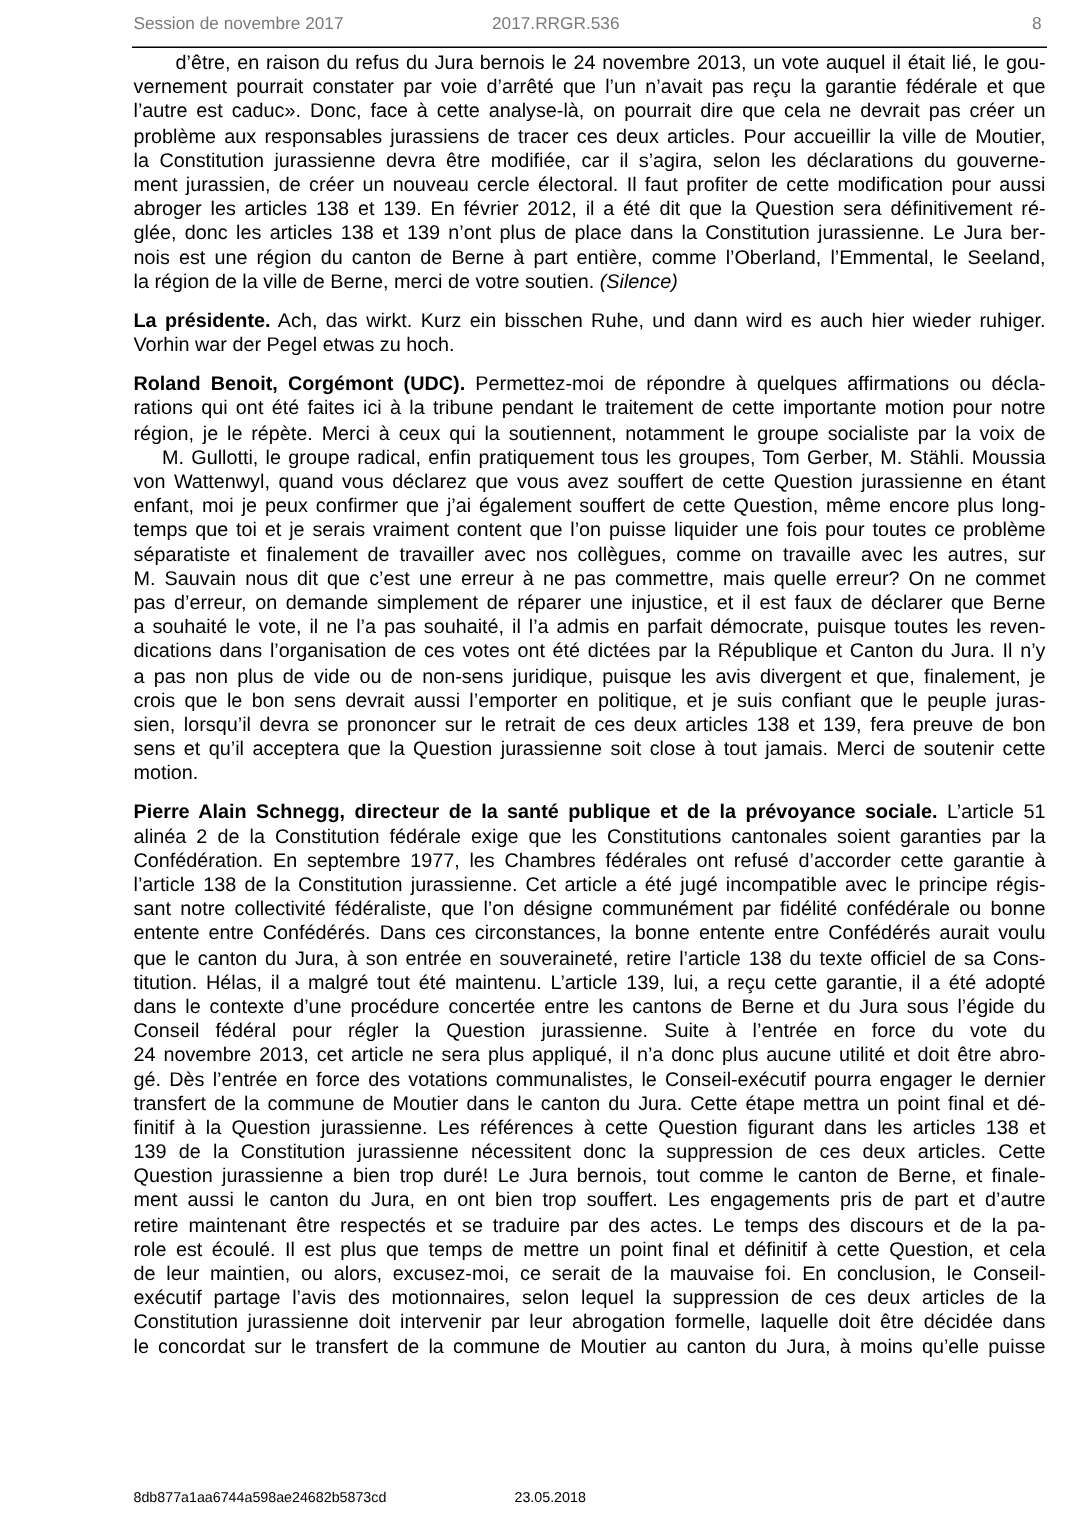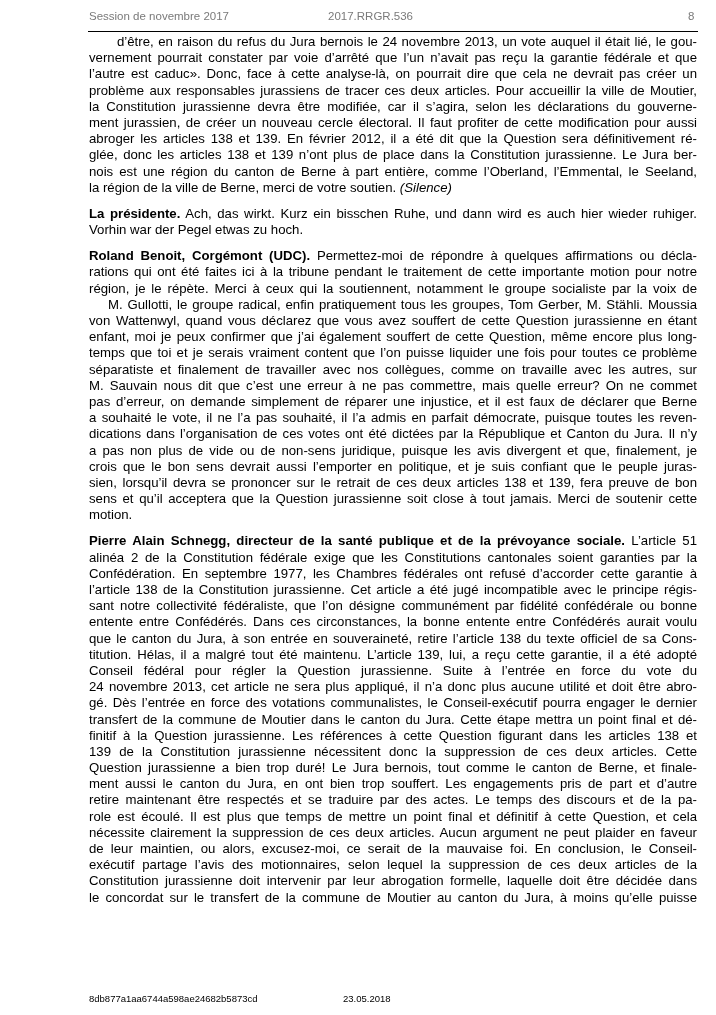--- a/index.html
+++ b/index.html
@@ -65,31 +65,31 @@
 
   <div class="para">
     <span class="line" style="white-space: normal;"><span class="b">Pierre Alain Schnegg, directeur de la santé publique et de la prévoyance sociale.</span><span> L’article 51</span></span>
     <span class="line" style="white-space: normal;">alinéa 2 de la Constitution fédérale exige que les Constitutions cantonales soient garanties par la</span>
     <span class="line" style="white-space: normal;">Confédération. En septembre 1977, les Chambres fédérales ont refusé d’accorder cette garantie à</span>
     <span class="line" style="white-space: normal;">l’article 138 de la Constitution jurassienne. Cet article a été jugé incompatible avec le principe régis-</span>
     <span class="line" style="white-space: normal;">sant notre collectivité fédéraliste, que l’on désigne communément par fidélité confédérale ou bonne</span>
     <span class="line" style="white-space: normal;">entente entre Confédérés. Dans ces circonstances, la bonne entente entre Confédérés aurait voulu</span>
     <span class="line" style="white-space: normal;">que le canton du Jura, à son entrée en souveraineté, retire l’article 138 du texte officiel de sa Cons-</span>
     <span class="line" style="white-space: normal;">titution. Hélas, il a malgré tout été maintenu. L’article 139, lui, a reçu cette garantie, il a été adopté</span>
+    <span class="line" style="white-space: normal;">dans le contexte d’une procédure concertée entre les cantons de Berne et du Jura sous l’égide du</span>
     <span class="line" style="white-space: normal;">Conseil fédéral pour régler la Question jurassienne. Suite à l’entrée en force du vote du</span>
     <span class="line" style="white-space: normal;">24 novembre 2013, cet article ne sera plus appliqué, il n’a donc plus aucune utilité et doit être abro-</span>
     <span class="line" style="white-space: normal;">gé. Dès l’entrée en force des votations communalistes, le Conseil-exécutif pourra engager le dernier</span>
     <span class="line" style="white-space: normal;">transfert de la commune de Moutier dans le canton du Jura. Cette étape mettra un point final et dé-</span>
     <span class="line" style="white-space: normal;">finitif à la Question jurassienne. Les références à cette Question figurant dans les articles 138 et</span>
     <span class="line" style="white-space: normal;">139 de la Constitution jurassienne nécessitent donc la suppression de ces deux articles. Cette</span>
     <span class="line" style="white-space: normal;">Question jurassienne a bien trop duré! Le Jura bernois, tout comme le canton de Berne, et finale-</span>
     <span class="line" style="white-space: normal;">ment aussi le canton du Jura, en ont bien trop souffert. Les engagements pris de part et d’autre</span>
     <span class="line" style="white-space: normal;">retire maintenant être respectés et se traduire par des actes. Le temps des discours et de la pa-</span>
     <span class="line" style="white-space: normal;">role est écoulé. Il est plus que temps de mettre un point final et définitif à cette Question, et cela</span>
-    <span class="line" style="white-space: normal;">nécessite clairement la suppression de ces deux articles. Aucun argument ne peut plaider en faveur</span>
     <span class="line" style="white-space: normal;">de leur maintien, ou alors, excusez-moi, ce serait de la mauvaise foi. En conclusion, le Conseil-</span>
     <span class="line" style="white-space: normal;">exécutif partage l’avis des motionnaires, selon lequel la suppression de ces deux articles de la</span>
     <span class="line" style="white-space: normal;">Constitution jurassienne doit intervenir par leur abrogation formelle, laquelle doit être décidée dans</span>
     <span class="line" style="white-space: normal;">le concordat sur le transfert de la commune de Moutier au canton du Jura, à moins qu’elle puisse</span>
   </div>
 </div>
 
 <div class="ftr" style="left:89px; top:993px;">8db877a1aa6744a598ae24682b5873cd</div>
 <div class="ftr" style="left:343px; top:993px;">23.05.2018</div>
 

